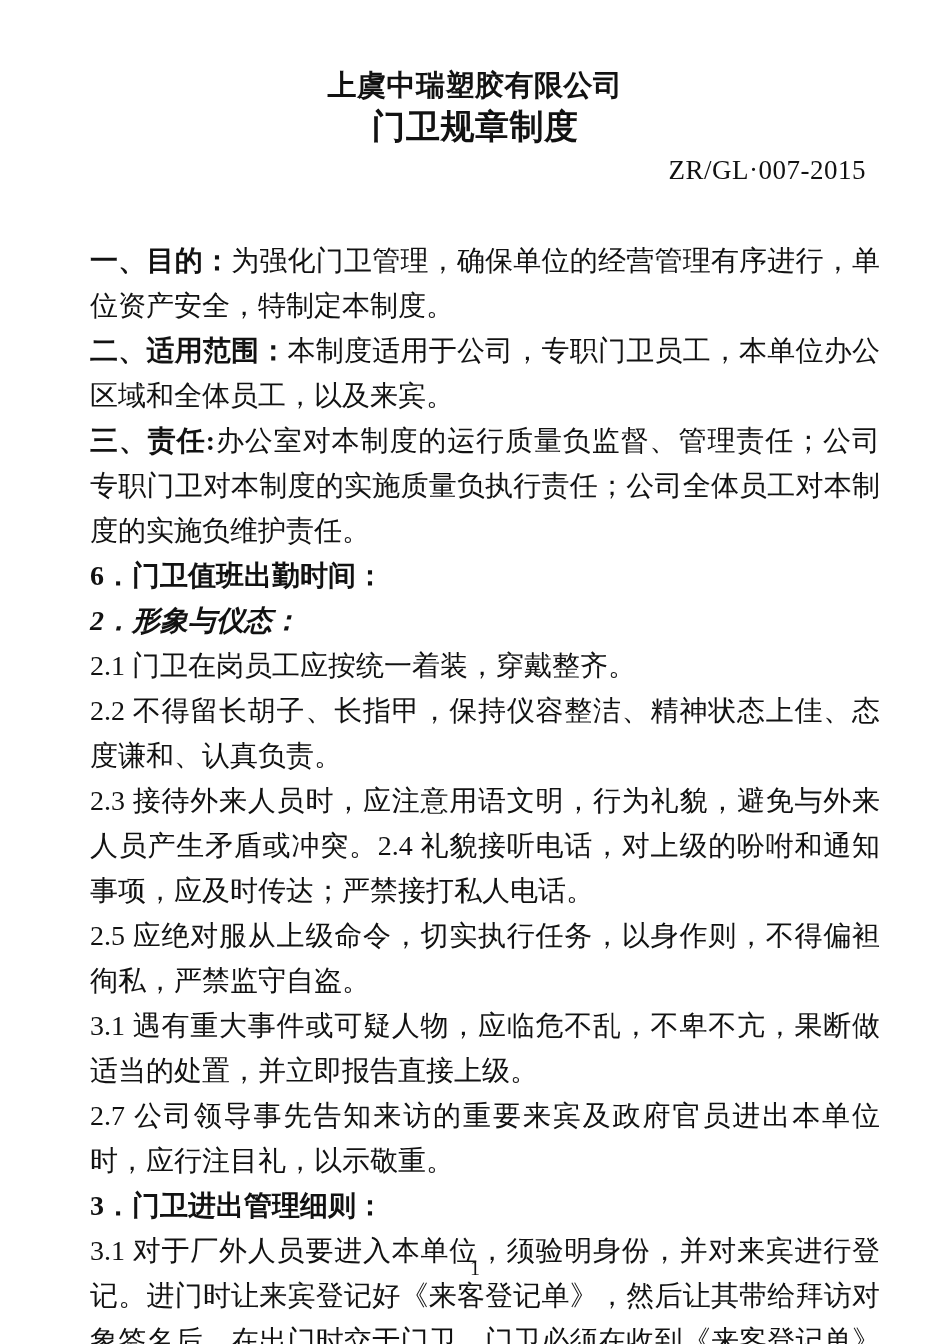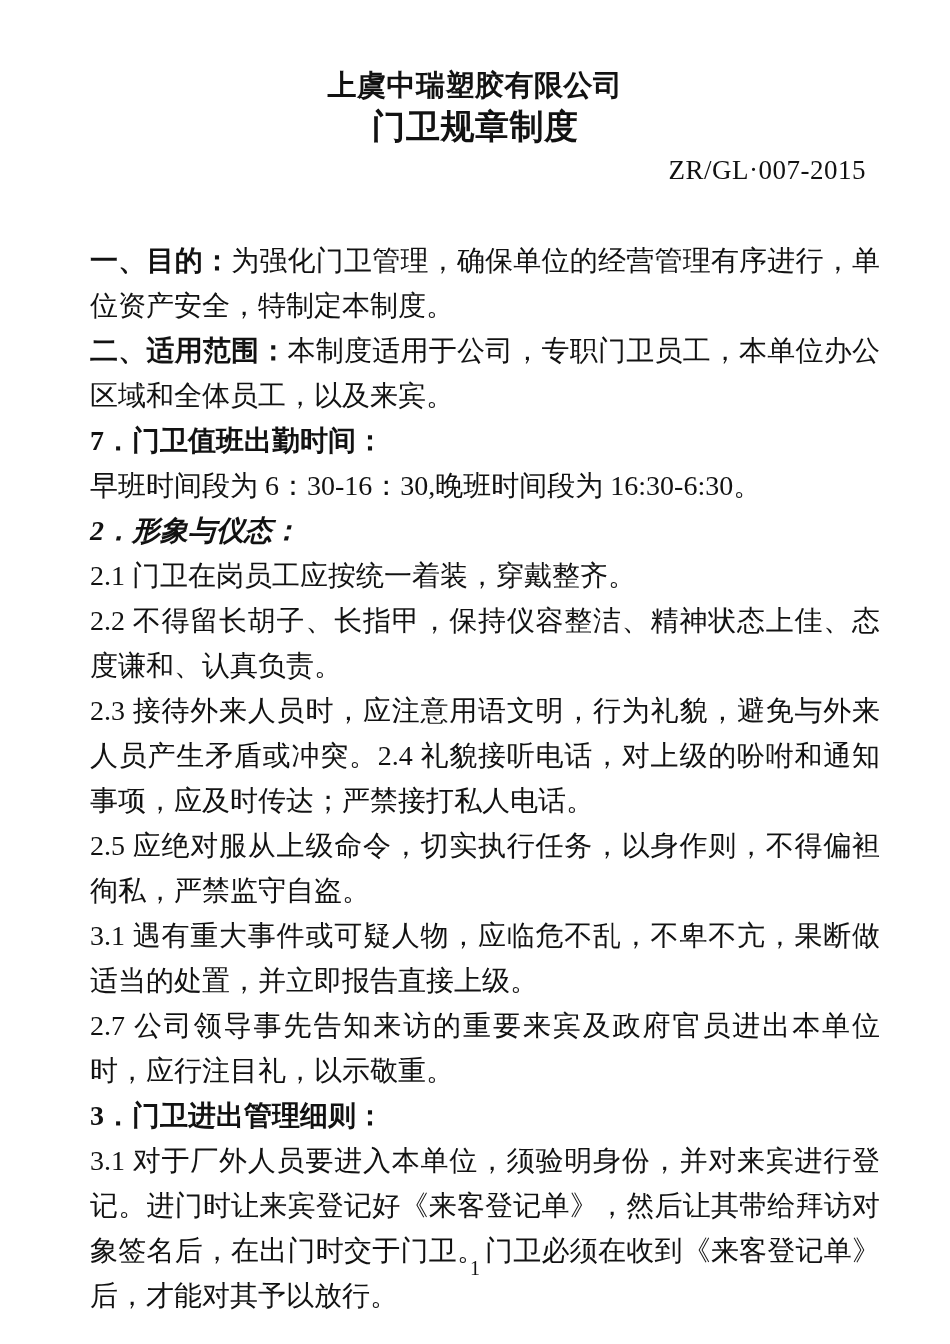--- a/index.html
+++ b/index.html
@@ -77,25 +77,25 @@
     <h1 class="company-name">上虞中瑞塑胶有限公司</h1>
     <h2 class="doc-title">门卫规章制度</h2>
     <div class="doc-number">ZR/GL·007-2015</div>
   </div>
 
   <div class="doc-body">
     <p><span class="run-label">一、目的：</span><span>为强化门卫管理，确保单位的经营管理有序进行，单位资产安全，特制定本制度。</span></p>
 
     <p><span class="run-label">二、适用范围：</span><span>本制度适用于公司，专职门卫员工，本单位办公区域和全体员工，以及来宾。</span></p>
 
+    <p><span class="run-label">三、责任:</span><span>办公室对本制度的运行质量负监督、管理责任；公司专职门卫对本制度的实施质量负执行责任；公司全体员工对本制度的实施负维护责任。</span></p>
 
 
-    <p class="heading">7．门卫值班出勤时间：</p>
+    <p class="heading">6．门卫值班出勤时间：</p>
 
-    <p>早班时间段为 6：30-16：30,晚班时间段为 16:30-6:30。</p>
 
     <p class="heading-italic">2．形象与仪态：</p>
 
     <p>2.1 门卫在岗员工应按统一着装，穿戴整齐。</p>
     <p>2.2 不得留长胡子、长指甲，保持仪容整洁、精神状态上佳、态度谦和、认真负责。</p>
     <p>2.3 接待外来人员时，应注意用语文明，行为礼貌，避免与外来人员产生矛盾或冲突。2.4 礼貌接听电话，对上级的吩咐和通知事项，应及时传达；严禁接打私人电话。</p>
     <p>2.5 应绝对服从上级命令，切实执行任务，以身作则，不得偏袒徇私，严禁监守自盗。</p>
     <p>3.1 遇有重大事件或可疑人物，应临危不乱，不卑不亢，果断做适当的处置，并立即报告直接上级。</p>
     <p>2.7 公司领导事先告知来访的重要来宾及政府官员进出本单位时，应行注目礼，以示敬重。</p>
 

